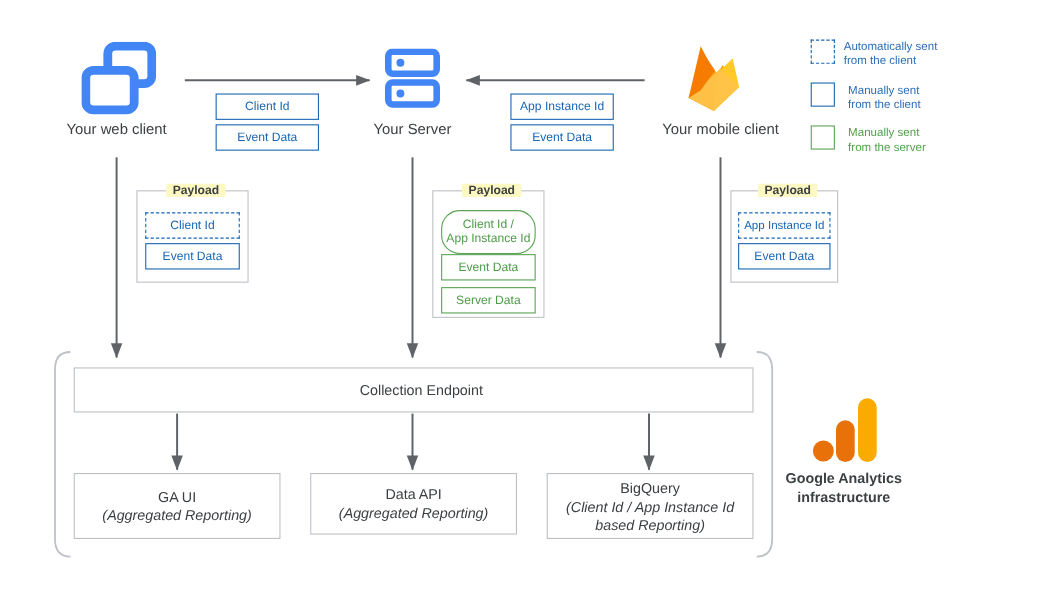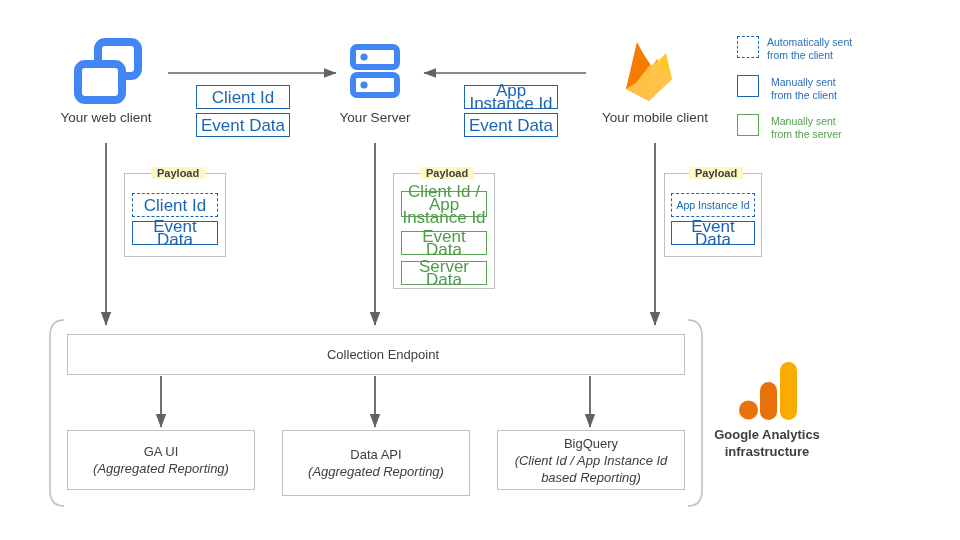--- a/index.html
+++ b/index.html
@@ -21,21 +21,21 @@
     text-align:center;
     white-space:nowrap;
     line-height:16px;
   }
 
   
   .tagbox{
     box-sizing:border-box;
     display:flex;align-items:center;justify-content:center;
     text-align:center;
-    font-size:17px;
+    font-size:11px;
     line-height:13px;
     background:#ffffff;
   }
   .tag-blue{border:1.3px solid #1a66b3;color:#1a66b3;}
   .tag-blue-dashed{border:1.6px dashed #1a66b3;color:#1a66b3;}
   .tag-green{border:1.3px solid #5ba455;color:#4e9b48;}
 
   
   .payload{
     box-sizing:border-box;
@@ -141,40 +141,40 @@
   <div class="abs tagbox tag-blue" style="left:464px;top:85px;width:94px;height:24px;">App Instance Id</div>
   <div class="abs tagbox tag-blue" style="left:464px;top:113px;width:94px;height:24px;">Event Data</div>
 
   <div class="abs payload" style="left:124px;top:173px;width:102px;height:84px;"></div>
   <div class="abs payload-legend" style="left:151px;top:167px;">Payload</div>
   <div class="abs tagbox tag-blue-dashed" style="left:132px;top:193px;width:86px;height:24px;">Client Id</div>
   <div class="abs tagbox tag-blue" style="left:132px;top:221px;width:86px;height:24px;">Event Data</div>
 
   <div class="abs payload" style="left:393px;top:173px;width:102px;height:116px;"></div>
   <div class="abs payload-legend" style="left:420px;top:167px;">Payload</div>
-  <div class="abs tagbox tag-green" style="left:401px;top:191px;width:86px;height:26px;white-space:pre-line;">Client Id /
+  <div class="abs tagbox tag-green" style="left:401px;top:191px;width:86px;height:40px;white-space:pre-line;border-radius:17px;">Client Id /
 App Instance Id</div>
   <div class="abs tagbox tag-green" style="left:401px;top:231px;width:86px;height:24px;">Event Data</div>
   <div class="abs tagbox tag-green" style="left:401px;top:261px;width:86px;height:24px;">Server Data</div>
 
   <div class="abs payload" style="left:664px;top:173px;width:98px;height:84px;"></div>
   <div class="abs payload-legend" style="left:689px;top:167px;">Payload</div>
   <div class="abs tagbox tag-blue-dashed" style="left:671px;top:193px;width:84px;height:24px;font-size:10.5px;">App Instance Id</div>
   <div class="abs tagbox tag-blue" style="left:671px;top:221px;width:84px;height:24px;">Event Data</div>
 
   <div class="abs graybox" style="left:67px;top:334px;width:618px;height:41px;padding-left:14px;">
     <div>Collection Endpoint</div>
   </div>
 
   <div class="abs graybox" style="left:67px;top:430px;width:188px;height:60px;">
     <div>GA UI</div>
     <div class="sub">(Aggregated Reporting)</div>
   </div>
 
-  <div class="abs graybox" style="left:282px;top:430px;width:188px;height:66px;text-align:center;">
+  <div class="abs graybox" style="left:282px;top:430px;width:188px;height:56px;text-align:center;">
     <div>Data API</div>
     <div class="sub">(Aggregated Reporting)</div>
   </div>
 
   <div class="abs graybox" style="left:497px;top:430px;width:188px;height:60px;">
     <div>BigQuery</div>
     <div class="sub" style="white-space:pre-line;">(Client Id / App Instance Id
 based Reporting)</div>
   </div>
 

